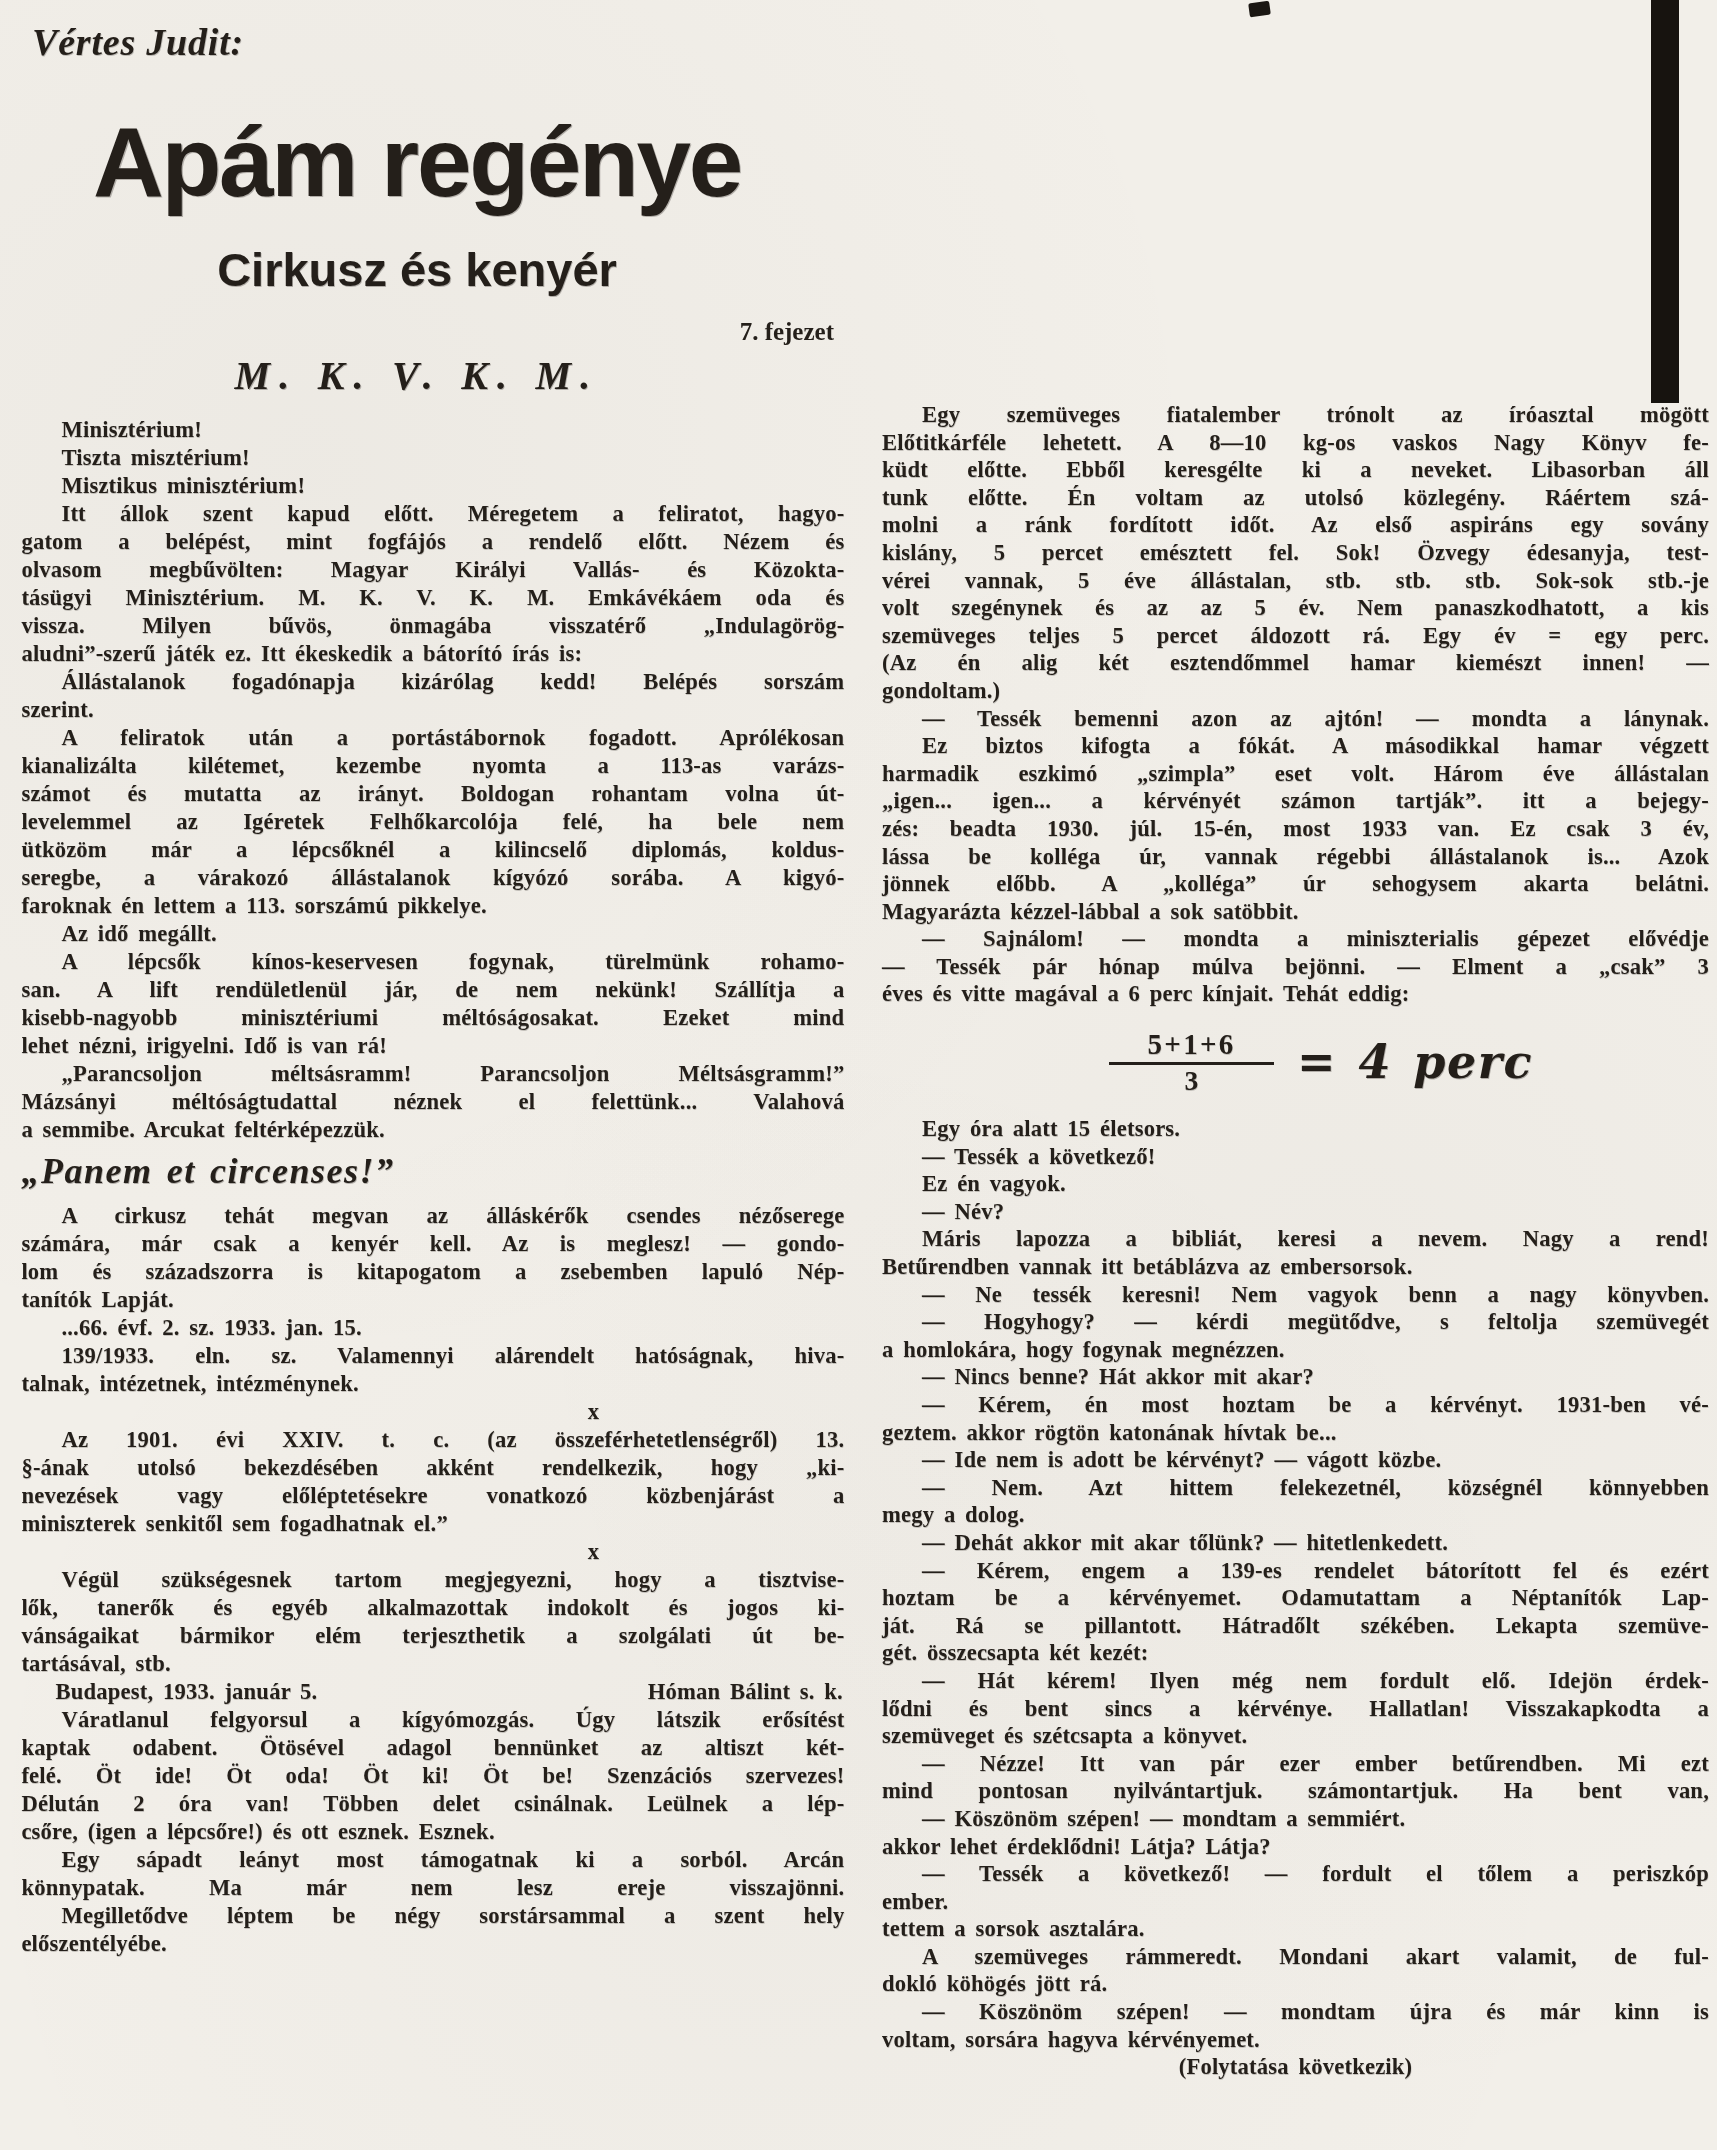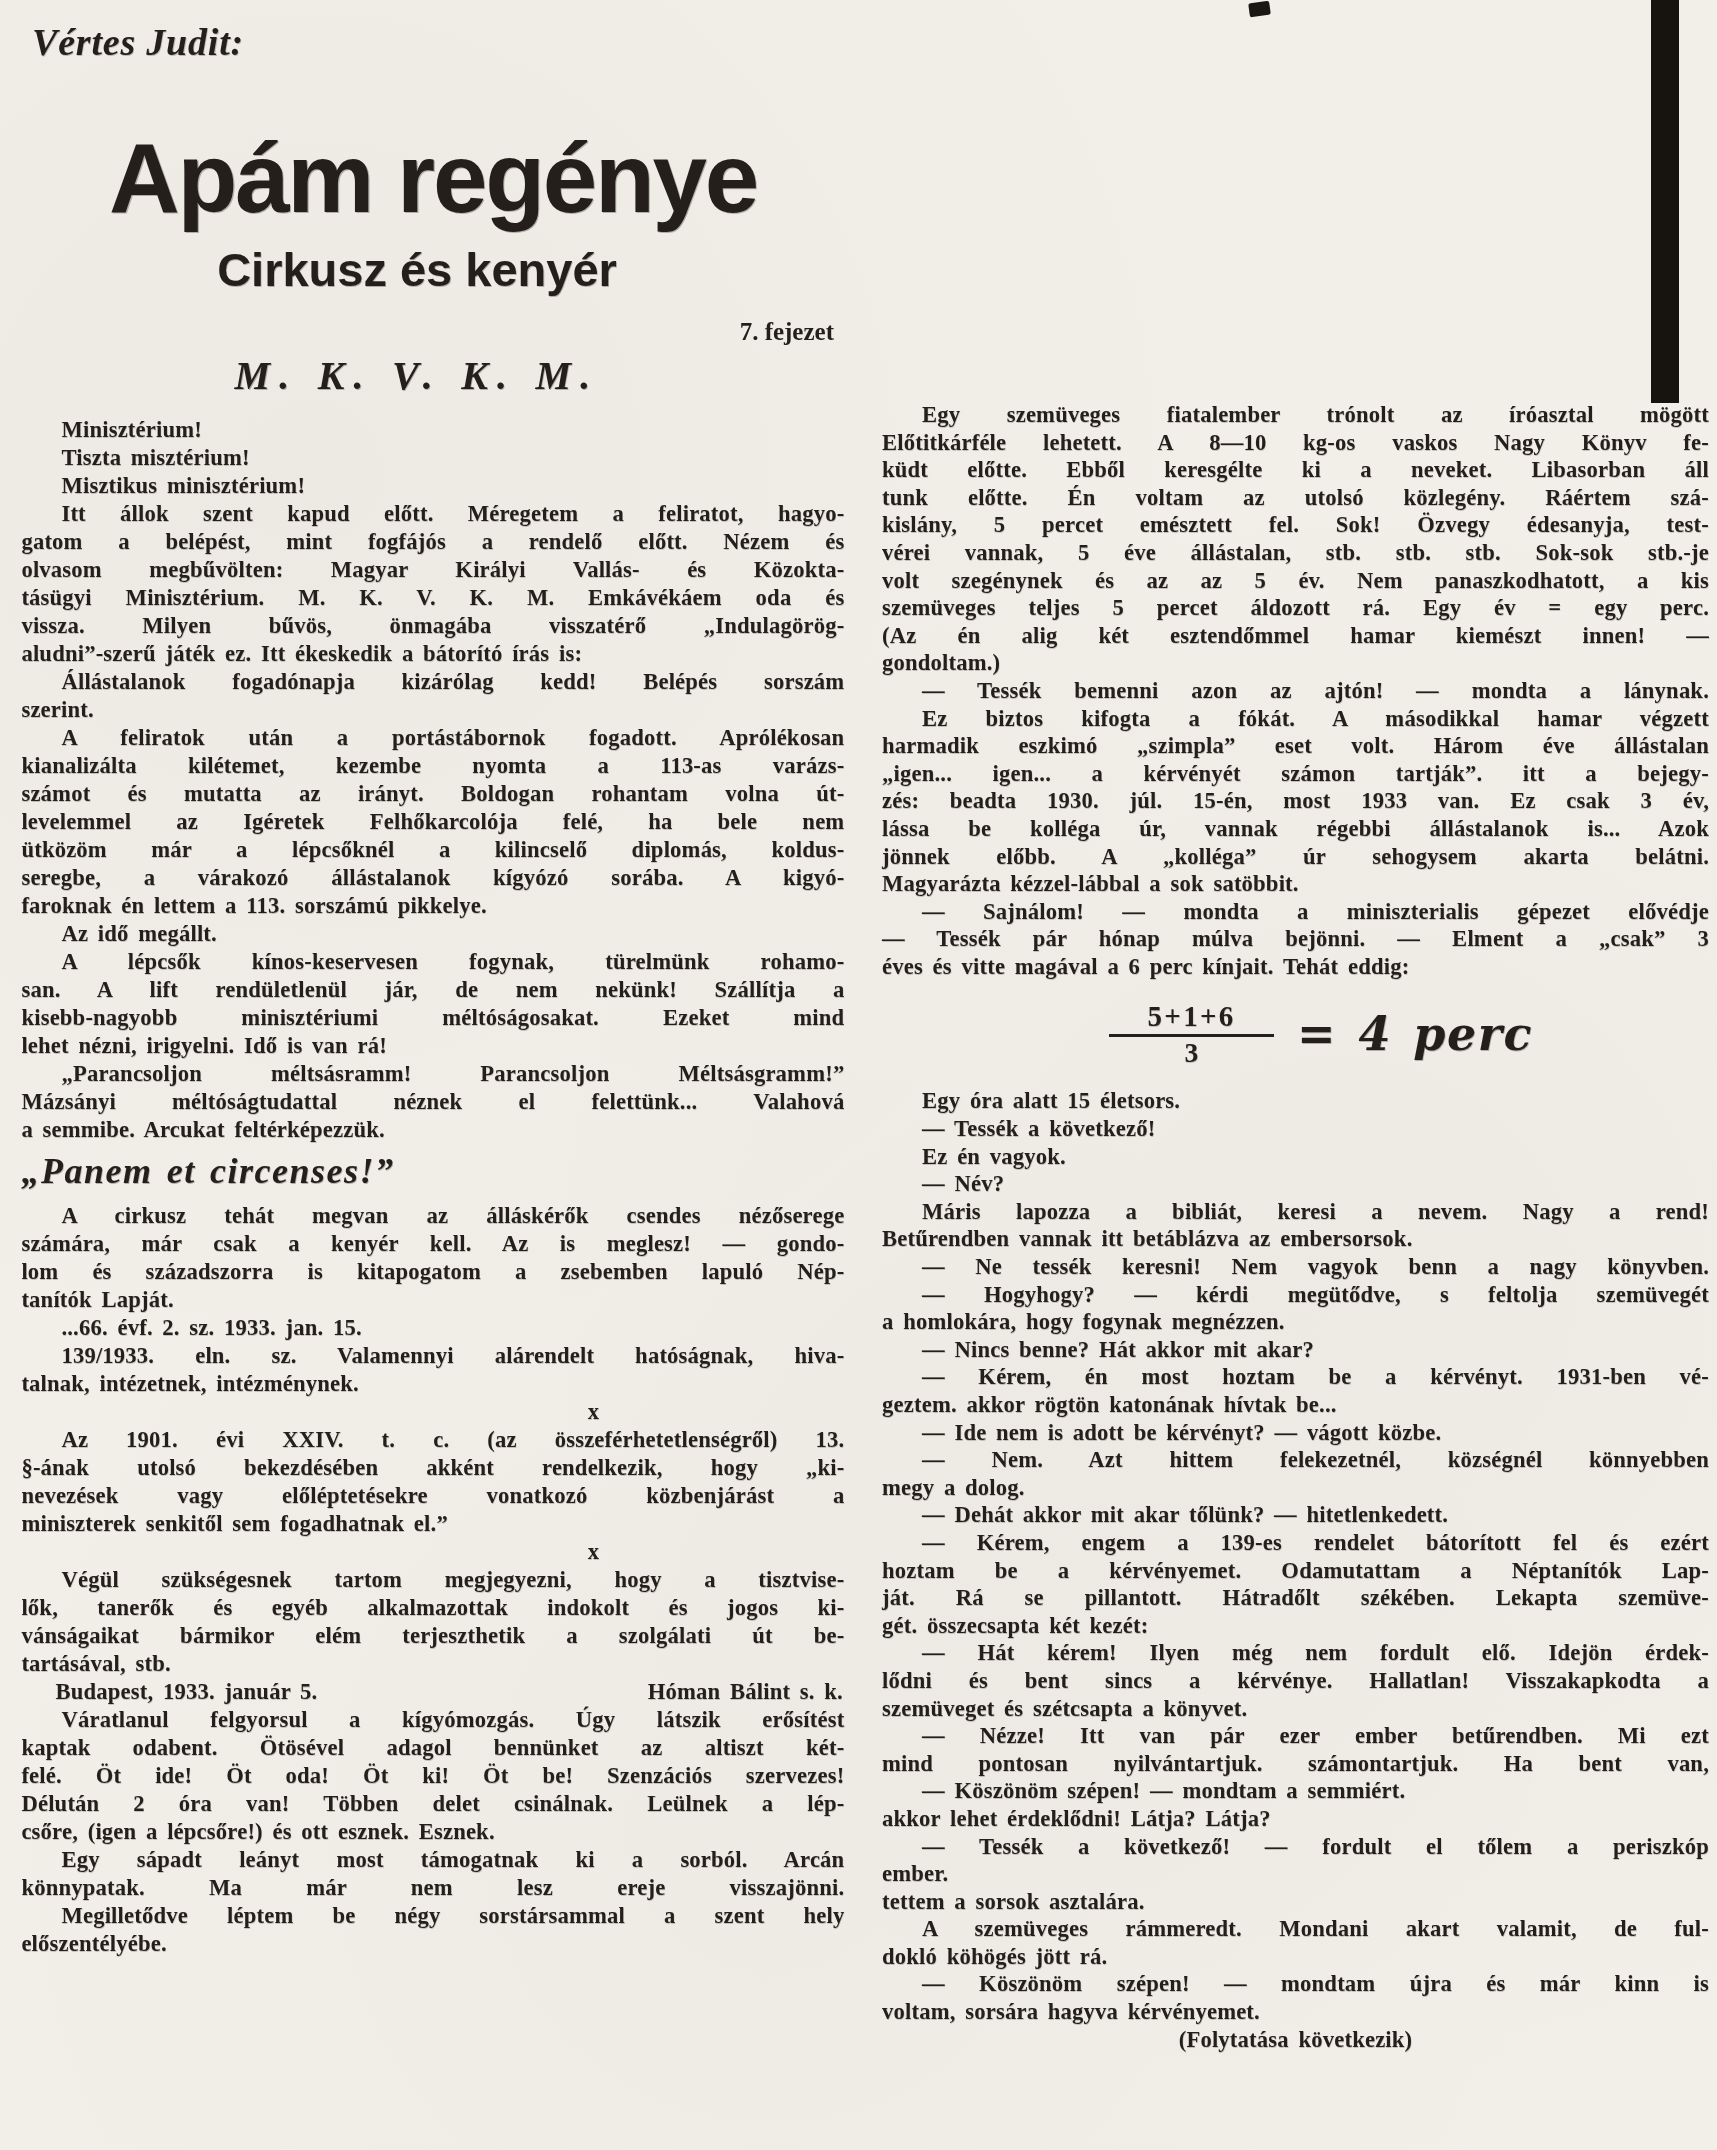--- a/index.html
+++ b/index.html
@@ -12,21 +12,21 @@
       radial-gradient(circle at 45% 85%, rgba(90,85,75,0.028), transparent 40%);
     font-family:"Liberation Serif", serif;
     color:#241f1a;
   }
   
   .artifact-bar{position:absolute;left:1651px;top:0;width:27.6px;height:403px;background:#17130f;}
   .artifact-speck{position:absolute;left:1249px;top:2.3px;width:21.4px;height:13.8px;background:#1b1713;transform:rotate(-8deg);border-radius:2.3px;}
   
   .masthead{position:absolute;left:0;top:0;width:834px;}
   .author{position:absolute;left:32px;top:20px;font:italic 700 38px "Liberation Serif", serif;letter-spacing:0.8px;text-shadow:0.8px 0.8px 0 rgba(36,31,26,.25);}
-  .title{position:absolute;left:0;top:106px;width:834px;margin:16px;text-align:center;
+  .title{position:absolute;left:0;top:106px;width:834px;margin:0;text-align:center;
     font:700 98px "Liberation Sans", sans-serif;letter-spacing:-2.3px;
     text-shadow:1.1px 1.1px 0 rgba(36,31,26,.3);}
   .subtitle{position:absolute;left:0;top:242px;width:834px;margin:0;text-align:center;
     font:700 47px "Liberation Sans", sans-serif;letter-spacing:0;
     text-shadow:0.8px 0.8px 0 rgba(36,31,26,.3);}
   .chapter{position:absolute;left:0;top:318px;width:834px;text-align:right;
     font:400 25px "Liberation Serif", serif;font-weight:600;}
   .mkvkm{position:absolute;left:0;top:352px;width:834px;text-align:center;
     font:italic 700 40px "Liberation Serif", serif;letter-spacing:9.2px;
     text-shadow:0.8px 0.8px 0 rgba(36,31,26,.3);}
@@ -136,20 +136,21 @@
       <div class="ln l">előszentélyébe.</div>
     </div>
 </section>
 
 <section class="col right">
   <div>
       <div class="ln ji">Egy szemüveges fiatalember trónolt az íróasztal mögött</div>
       <div class="ln j">Előtitkárféle lehetett. A 8—10 kg-os vaskos Nagy Könyv fe-</div>
       <div class="ln j">küdt előtte. Ebből keresgélte ki a neveket. Libasorban áll</div>
       <div class="ln j">tunk előtte. Én voltam az utolsó közlegény. Ráértem szá-</div>
+      <div class="ln j">molni a ránk fordított időt. Az első aspiráns egy sovány</div>
       <div class="ln j">kislány, 5 percet emésztett fel. Sok! Özvegy édesanyja, test-</div>
       <div class="ln j">vérei vannak, 5 éve állástalan, stb. stb. stb. Sok-sok stb.-je</div>
       <div class="ln j">volt szegénynek és az az 5 év. Nem panaszkodhatott, a kis</div>
       <div class="ln j">szemüveges teljes 5 percet áldozott rá. Egy év = egy perc.</div>
       <div class="ln j">(Az én alig két esztendőmmel hamar kiemészt innen! —</div>
       <div class="ln l">gondoltam.)</div>
       <div class="ln ji">— Tessék bemenni azon az ajtón! — mondta a lánynak.</div>
       <div class="ln ji">Ez biztos kifogta a fókát. A másodikkal hamar végzett</div>
       <div class="ln j">harmadik eszkimó „szimpla” eset volt. Három éve állástalan</div>
       <div class="ln j">„igen... igen... a kérvényét számon tartják”. itt a bejegy-</div>

